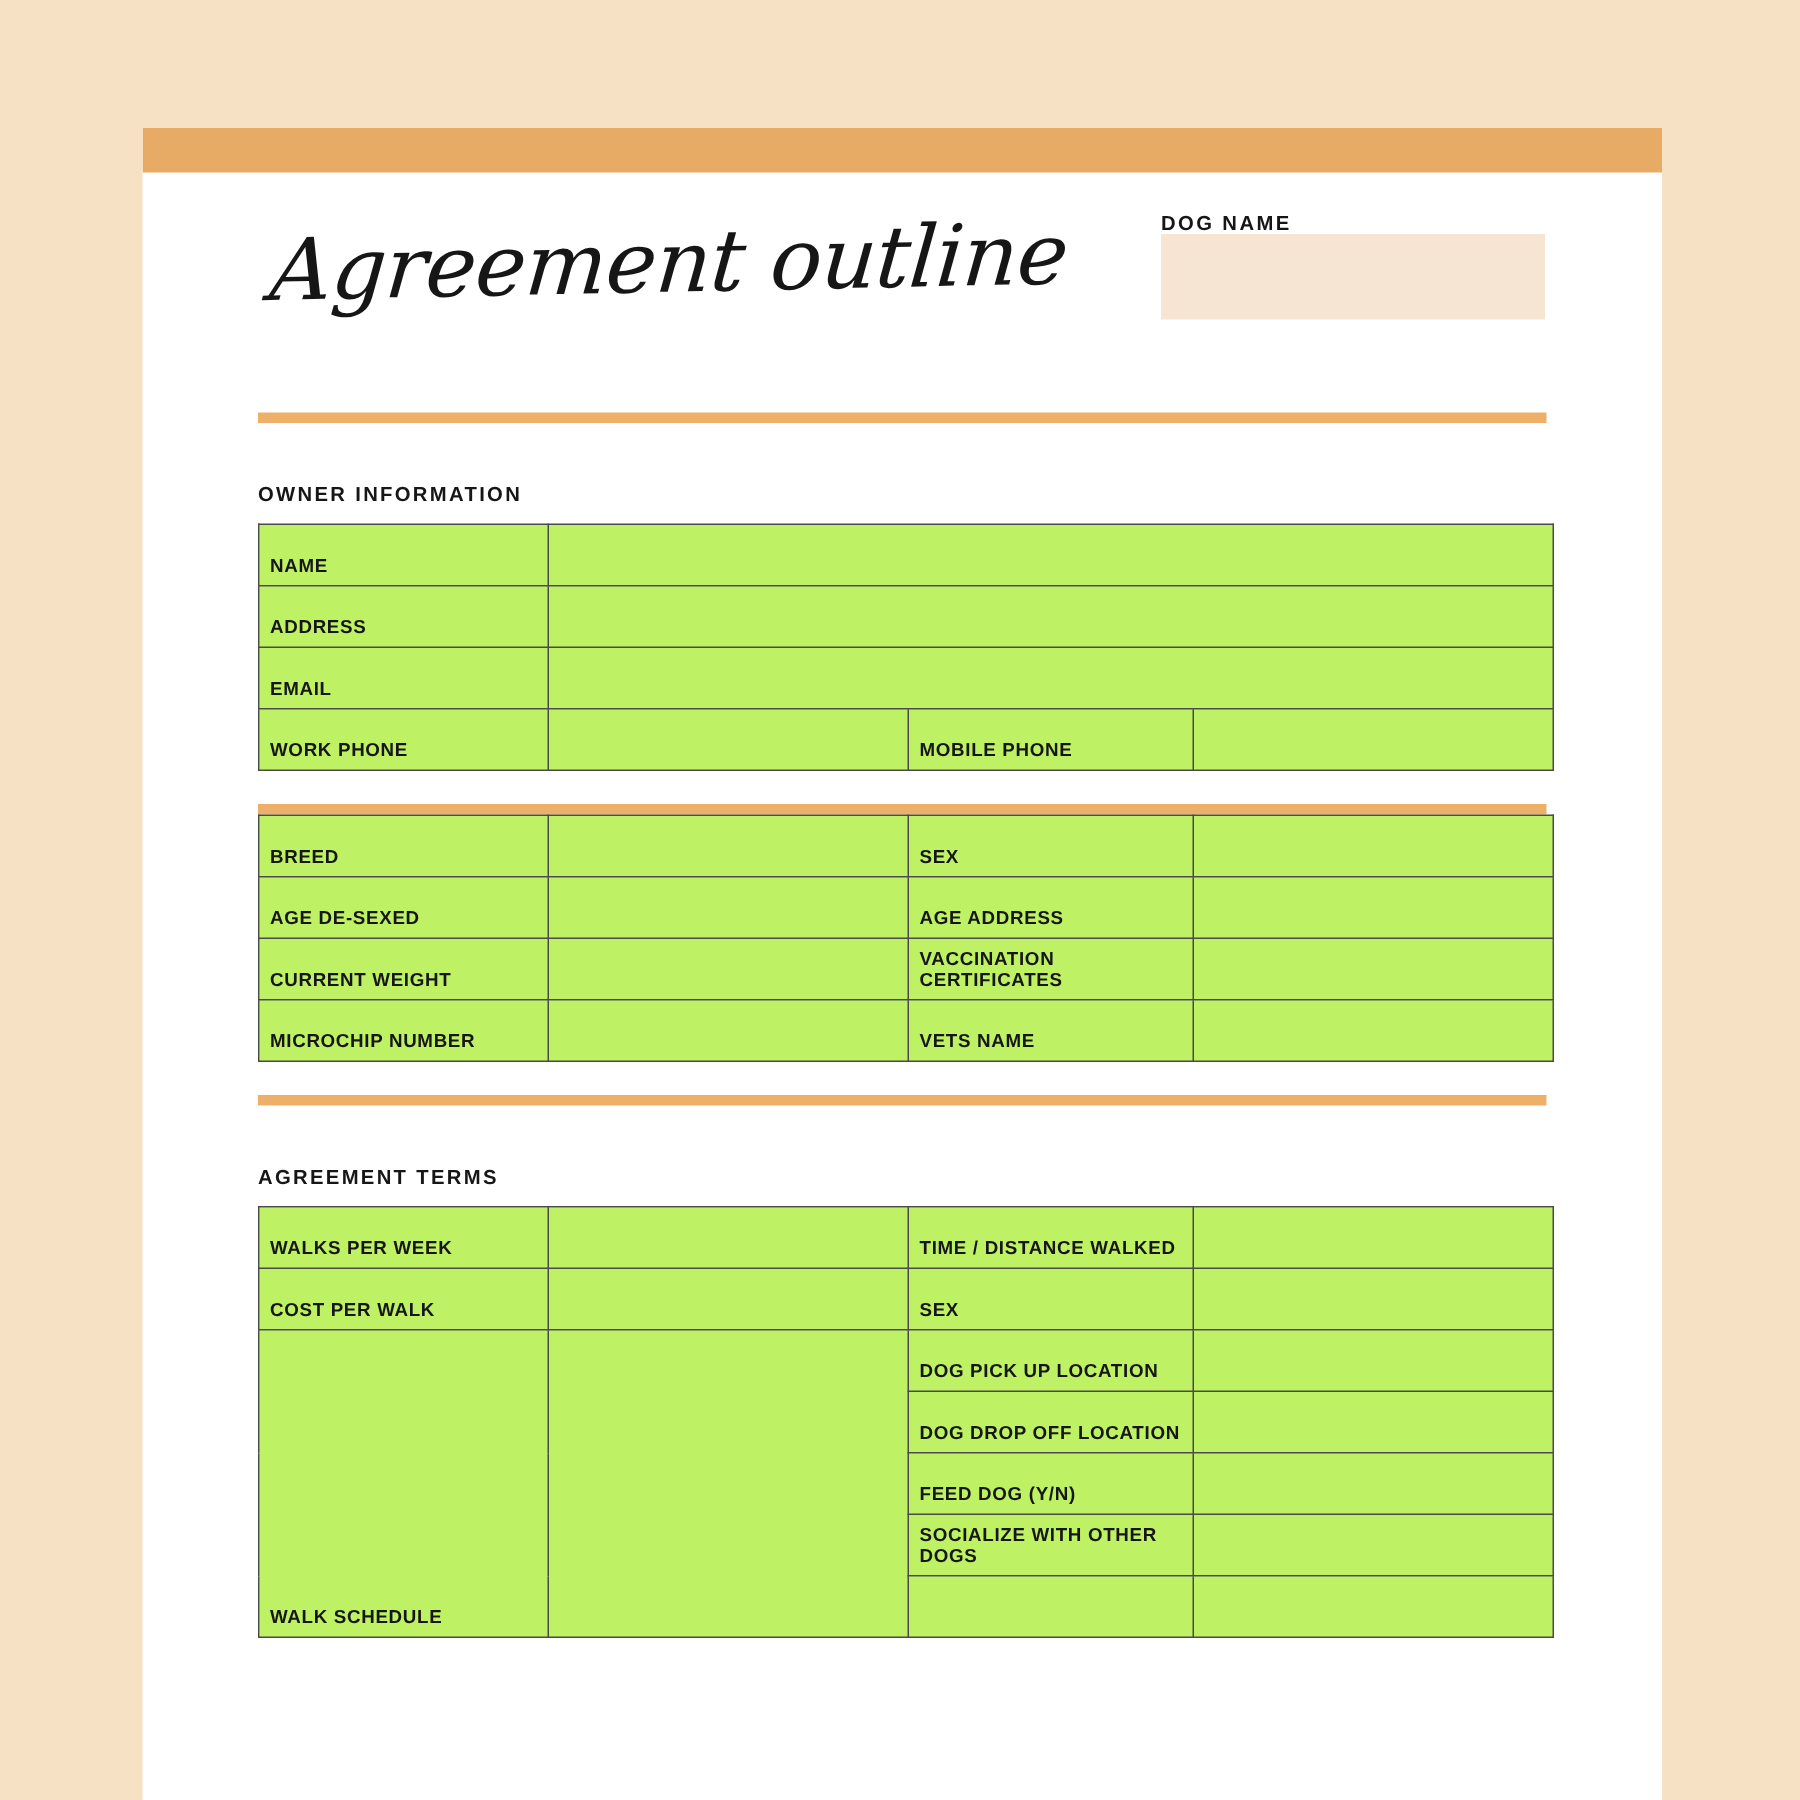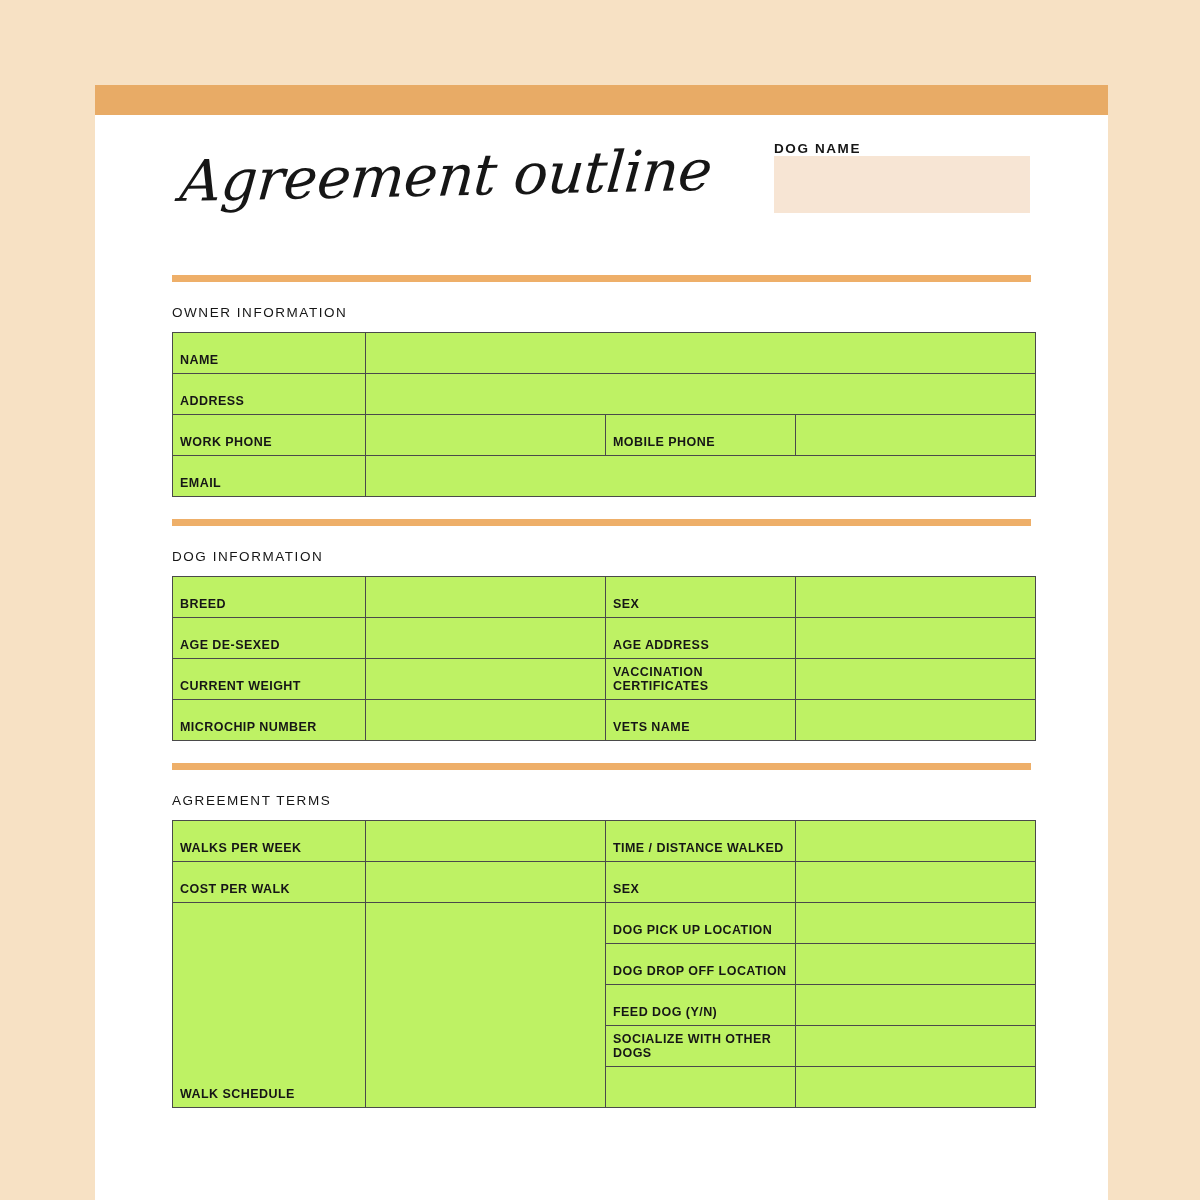--- a/index.html
+++ b/index.html
@@ -82,24 +82,24 @@
   
   .divider {
     height: 7px;
     background: #eeaf69;
     margin: 0 0 0 0;
   }
 
   
   .section-heading {
     font-size: 13.5px;
-    font-weight: normal;
+    font-weight: bold;
     letter-spacing: 1.55px;
     color: #161616;
-    margin-top: 23px;
+    margin-top: 40px;
     margin-bottom: 12px;
     text-transform: uppercase;
   }
 
   
   table.form-table {
     width: 100%;
     border-collapse: collapse;
     table-layout: fixed;
   }
@@ -167,35 +167,34 @@
       <tbody>
         <tr>
           <td class="lbl">NAME</td>
           <td class="val" colspan="3"></td>
         </tr>
         <tr>
           <td class="lbl">ADDRESS</td>
           <td class="val" colspan="3"></td>
         </tr>
         <tr>
-          <td class="lbl">WORK PHONE</td>
-          <td class="val"></td>
-          <td class="lbl">MOBILE PHONE</td>
-          <td class="val"></td>
-        </tr>
-        <tr>
           <td class="lbl">EMAIL</td>
           <td class="val" colspan="3"></td>
         </tr>
+        <tr>
+          <td class="lbl">WORK PHONE</td>
+          <td class="val"></td>
+          <td class="lbl">MOBILE PHONE</td>
+          <td class="val"></td>
+        </tr>
       </tbody>
     </table>
 
     <div class="divider divider-gap-top"></div>
 
-    <div class="section-heading">DOG INFORMATION</div>
 
     <table class="form-table">
       <colgroup>
         <col class="c-lbl1">
           <col class="c-val1">
           <col class="c-lbl2">
           <col class="c-val2">
       </colgroup>
       <tbody>
         <tr>

